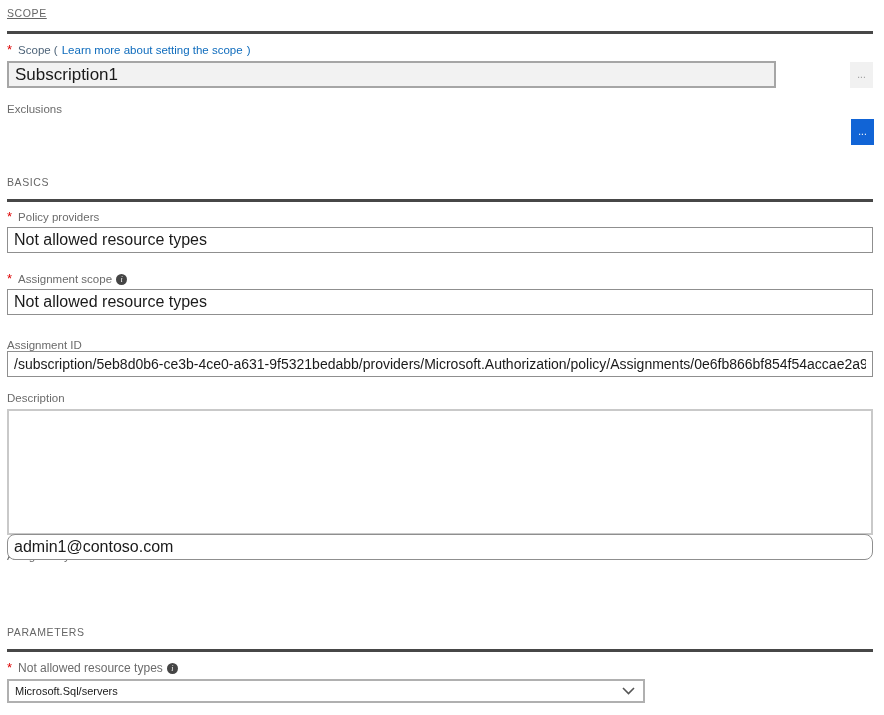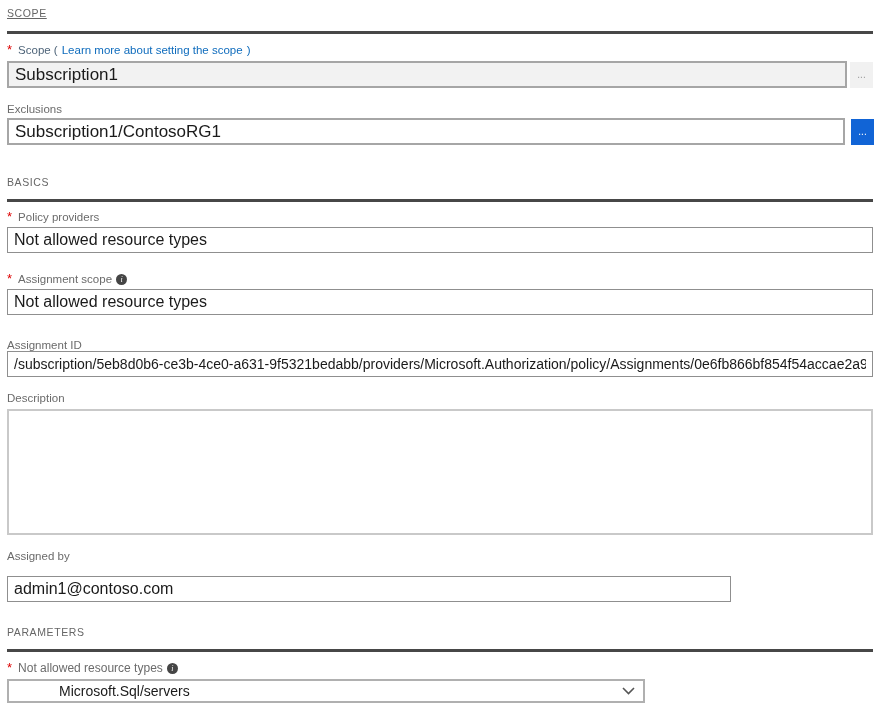--- a/index.html
+++ b/index.html
@@ -119,48 +119,46 @@
     height: 24px;
     border: 2px solid #b0b0b0;
     background: #ffffff;
     display: flex;
     align-items: center;
     justify-content: space-between;
     padding: 0 8px 0 6px;
     cursor: pointer;
   }
   .dropdown .val {
-    font-size: 14px;
+    font-size: 11px;
     color: #1a1a1a;
     white-space: nowrap;
-    margin-left: 44px;
   }
   .chevron svg { display: block; }
 </style>
 </head>
 <body>
 
 <div class="page">
 
   <div class="section-header" style="top:7px;text-decoration:underline;">SCOPE</div>
   <div class="divider" style="top:31px;"></div>
 
   <div class="field-label" style="top:44px;">
     <span class="req">*</span>
       <span class="scope-label-text">Scope (</span>
       <a class="scope-link">Learn more about setting the scope</a>
       <span class="scope-link">)</span>
   </div>
-  <input class="txt-input disabled" style="top: 61px; width: 840px;" readonly="" value="Subscription1">
+  <input class="txt-input disabled" style="top: 61px; width: 769px;" readonly="" value="Subscription1">
   <button class="browse-btn gray" style="left:850px; top:62px;">...</button>
 
   <div class="field-label" style="top:103px;">
     <span>Exclusions</span>
   </div>
-  <input class="txt-input" style="top: 118px; width: 838px;" value="Subscription1/ContosoRG1">
   <button class="browse-btn blue" style="left:851px; top:119px;">...</button>
 
   <div class="section-header" style="top:176px;">BASICS</div>
   <div class="divider" style="top:199px;"></div>
 
   <div class="field-label" style="top:211px;">
     <span class="req">*</span>
       <span>Policy providers</span>
   </div>
   <input class="txt-input mid" style="top: 227px; width: 866px;" value="Not allowed resource types">
@@ -178,21 +176,21 @@
   <input class="txt-input mid small-text" style="top: 351px; width: 866px;" value="/subscription/5eb8d0b6-ce3b-4ce0-a631-9f5321bedabb/providers/Microsoft.Authorization/policy/Assignments/0e6fb866bf854f54accae2a9">
 
   <div class="field-label" style="top:392px;">
     <span>Description</span>
   </div>
   <textarea class="desc" style="top: 409px;"></textarea>
 
   <div class="field-label" style="top:550px;">
     <span>Assigned by</span>
   </div>
-  <input class="txt-input mid" style="top: 576px; width: 724px;" value="admin1@contoso.com">
+  <input class="txt-input mid" style="top: 534px; width: 866px; border-radius: 8px;" value="admin1@contoso.com">
 
   <div class="section-header" style="top:626px;">PARAMETERS</div>
   <div class="divider" style="top:649px;"></div>
 
   <div class="field-label" style="top:661px; font-size:12px;">
     <span class="req">*</span>
       <span>Not allowed resource types</span>
     <span class="info-icon">i</span>
   </div>
   <div class="dropdown" style="top:679px;">

